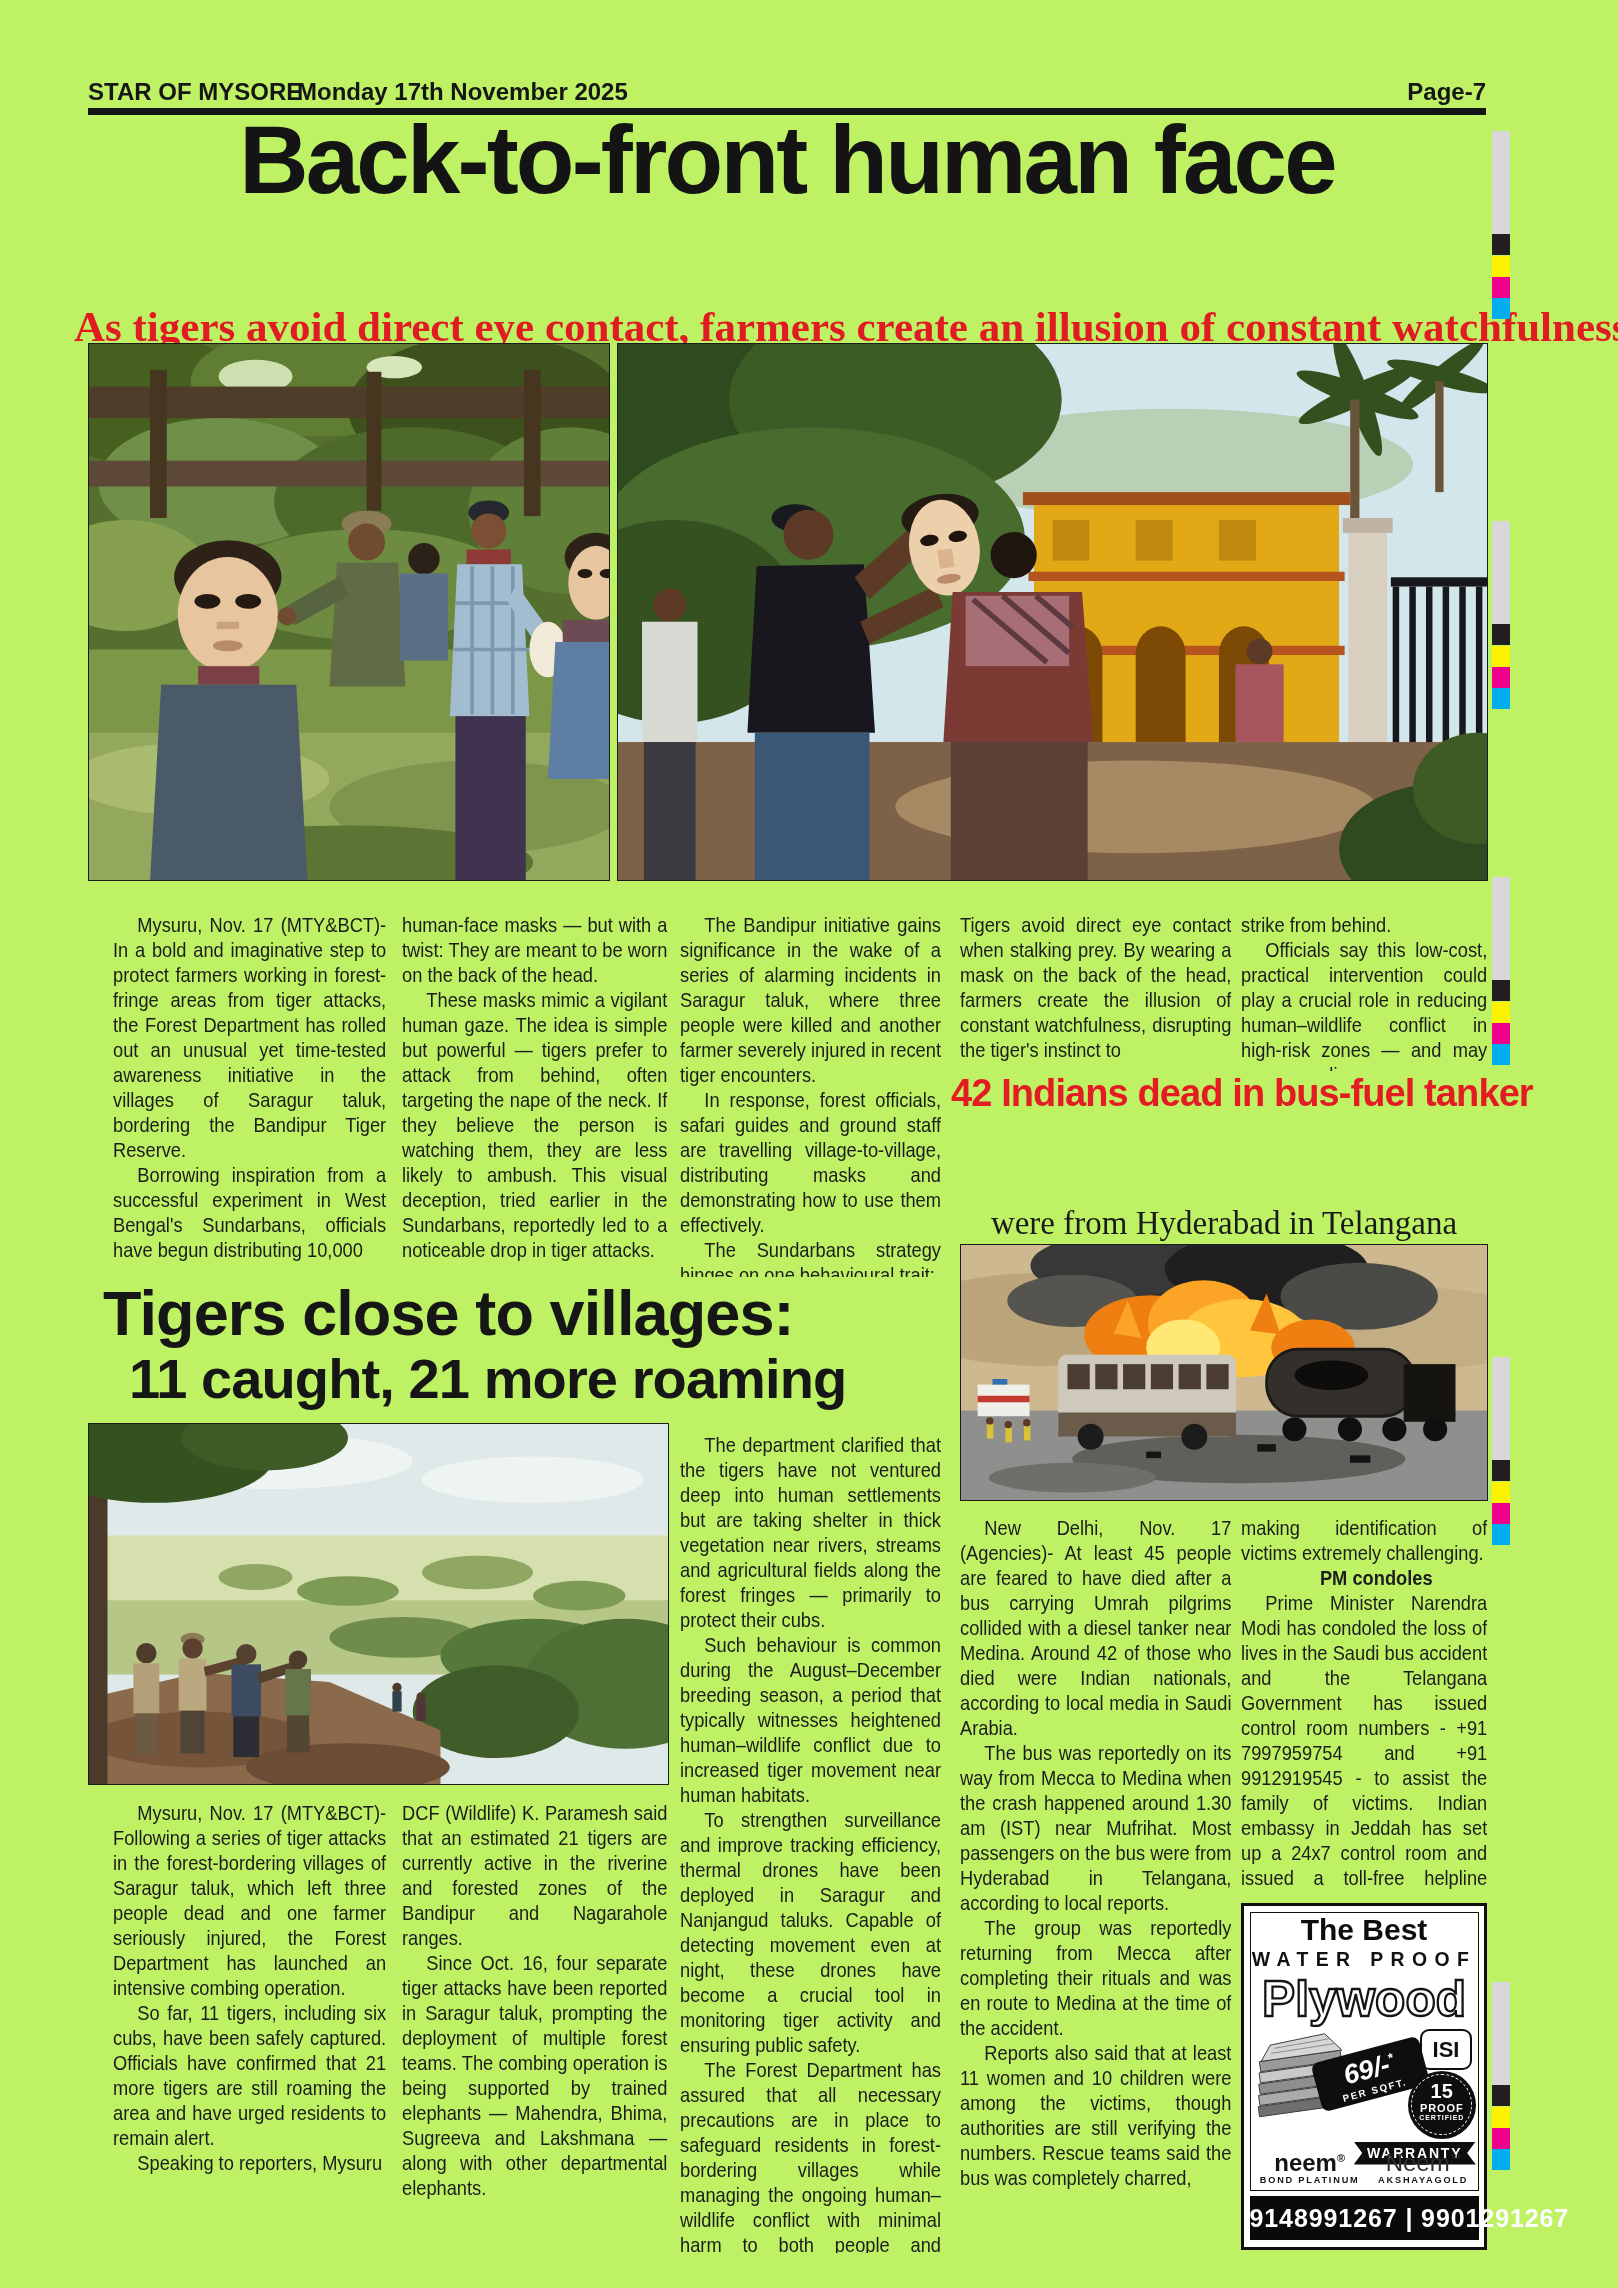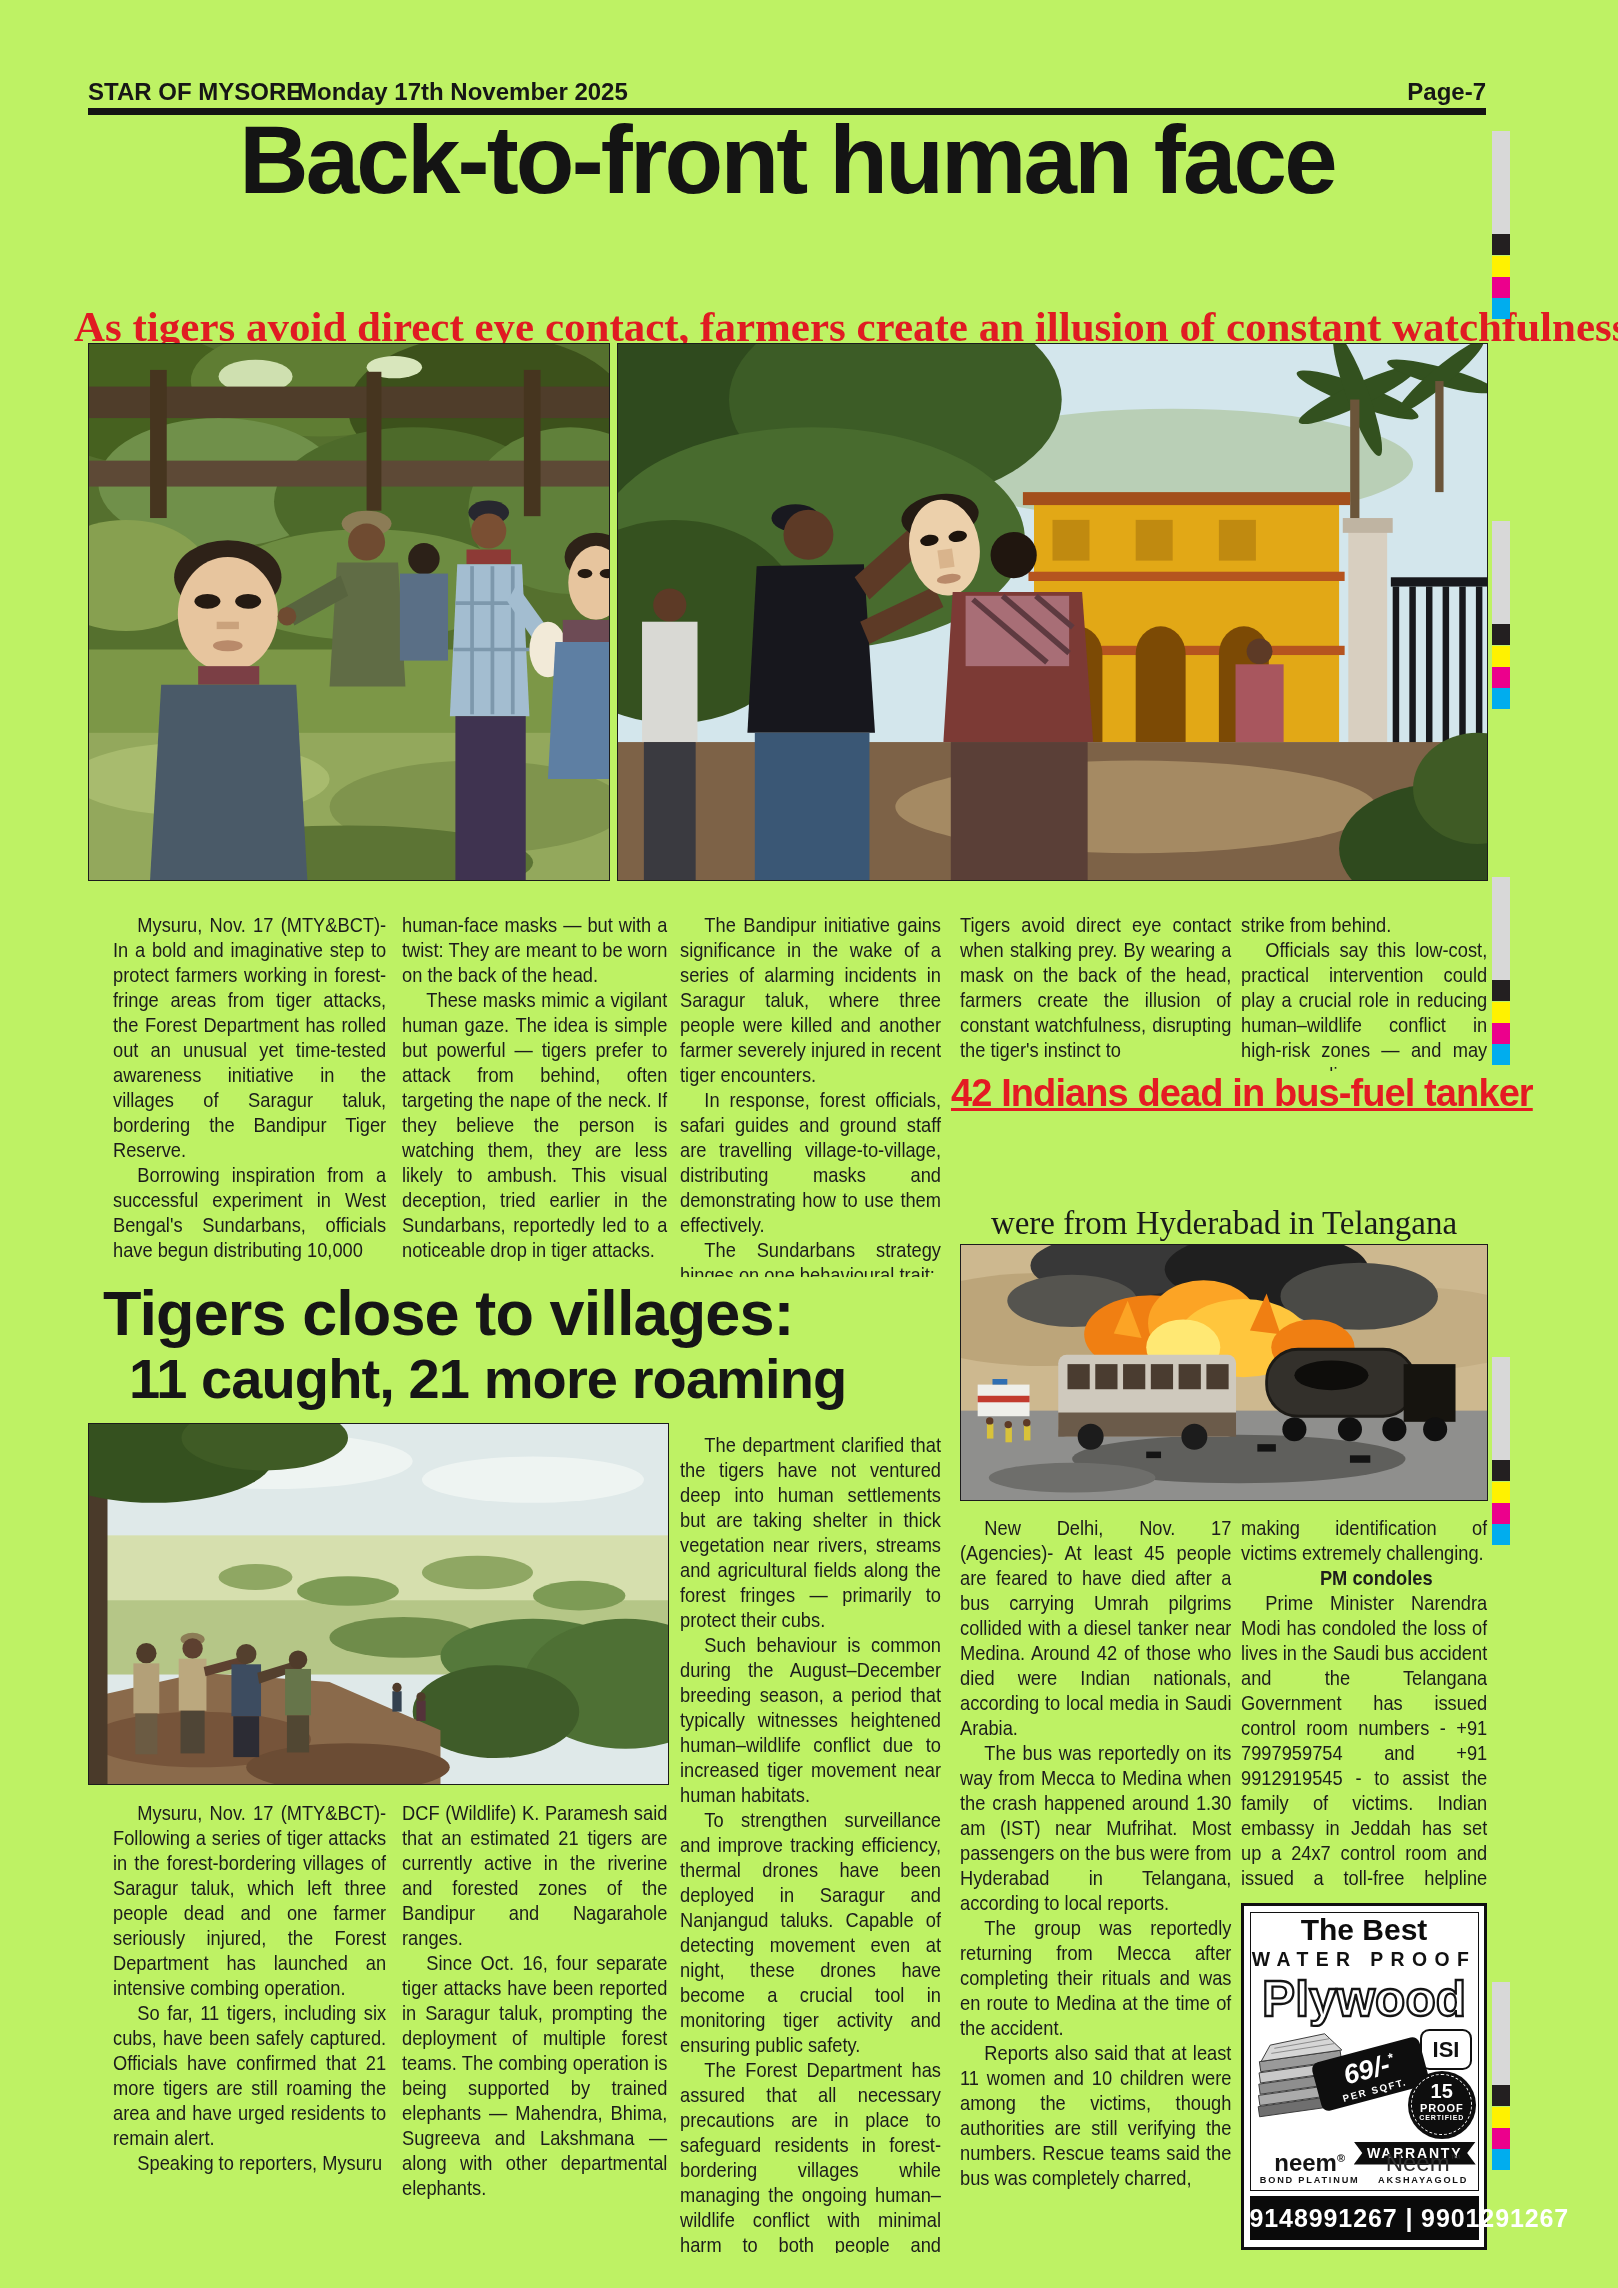--- a/index.html
+++ b/index.html
@@ -320,21 +320,21 @@
   <div class="abs bodycol" style="left:113px;top:1800px;width:314px;height:406px;">
     <p>Mysuru, Nov. 17 (MTY&amp;BCT)- Following a series of tiger attacks in the forest-bordering villages of Saragur taluk, which left three people dead and one farmer seriously injured, the Forest Department has launched an intensive combing operation.</p>
     <p>So far, 11 tigers, including six cubs, have been safely captured. Officials have confirmed that 21 more tigers are still roaming the area and have urged residents to remain alert.</p>
     <p>Speaking to reporters, Mysuru</p>
   </div>
   <div class="abs bodycol" style="left:402px;top:1800px;width:305px;height:406px;">
     <p class="noind">DCF (Wildlife) K. Paramesh said that an estimated 21 tigers are currently active in the riverine and forested zones of the Bandipur and Nagarahole ranges.</p>
     <p>Since Oct. 16, four separate tiger attacks have been reported in Saragur taluk, prompting the deployment of multiple forest teams. The combing operation is being supported by trained elephants — Mahendra, Bhima, Sugreeva and Lakshmana — along with other departmental elephants.</p>
   </div>
 
-  <div class="abs redhead" style="left:951px;top:1071px;width:546px;text-decoration:underline;">42 Indians dead in bus-fuel tanker</div>
+  <div class="abs redhead" style="left:951px;top:1071px;width:546px;">42 Indians dead in bus-fuel tanker</div>
   <div class="abs serifsub" style="left:951px;top:1204px;width:546px;">were from Hyderabad in Telangana</div>
 
   <div class="abs photo" style="left:960px;top:1244px;width:528px;height:257px;">
     <svg viewBox="0 0 568 274" preserveAspectRatio="none">
       <rect x="0" y="0" width="568" height="274" fill="#cdb88f"></rect>
       <ellipse cx="90" cy="80" rx="160" ry="50" fill="#bca57a"></ellipse>
       <ellipse cx="480" cy="90" rx="150" ry="45" fill="#c3ad83"></ellipse>
       <rect x="0" y="178" width="568" height="96" fill="#8f8f8d"></rect>
       <ellipse cx="300" cy="230" rx="180" ry="26" fill="#5f5f5c"></ellipse>
       <ellipse cx="120" cy="250" rx="90" ry="16" fill="#6e6e6b"></ellipse>

